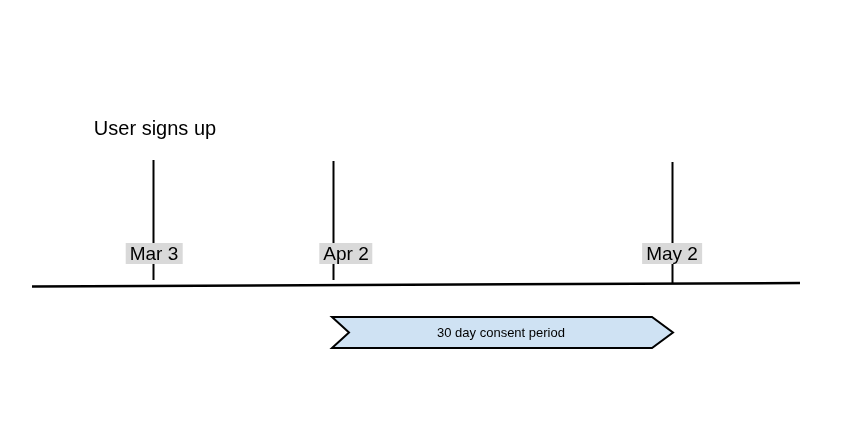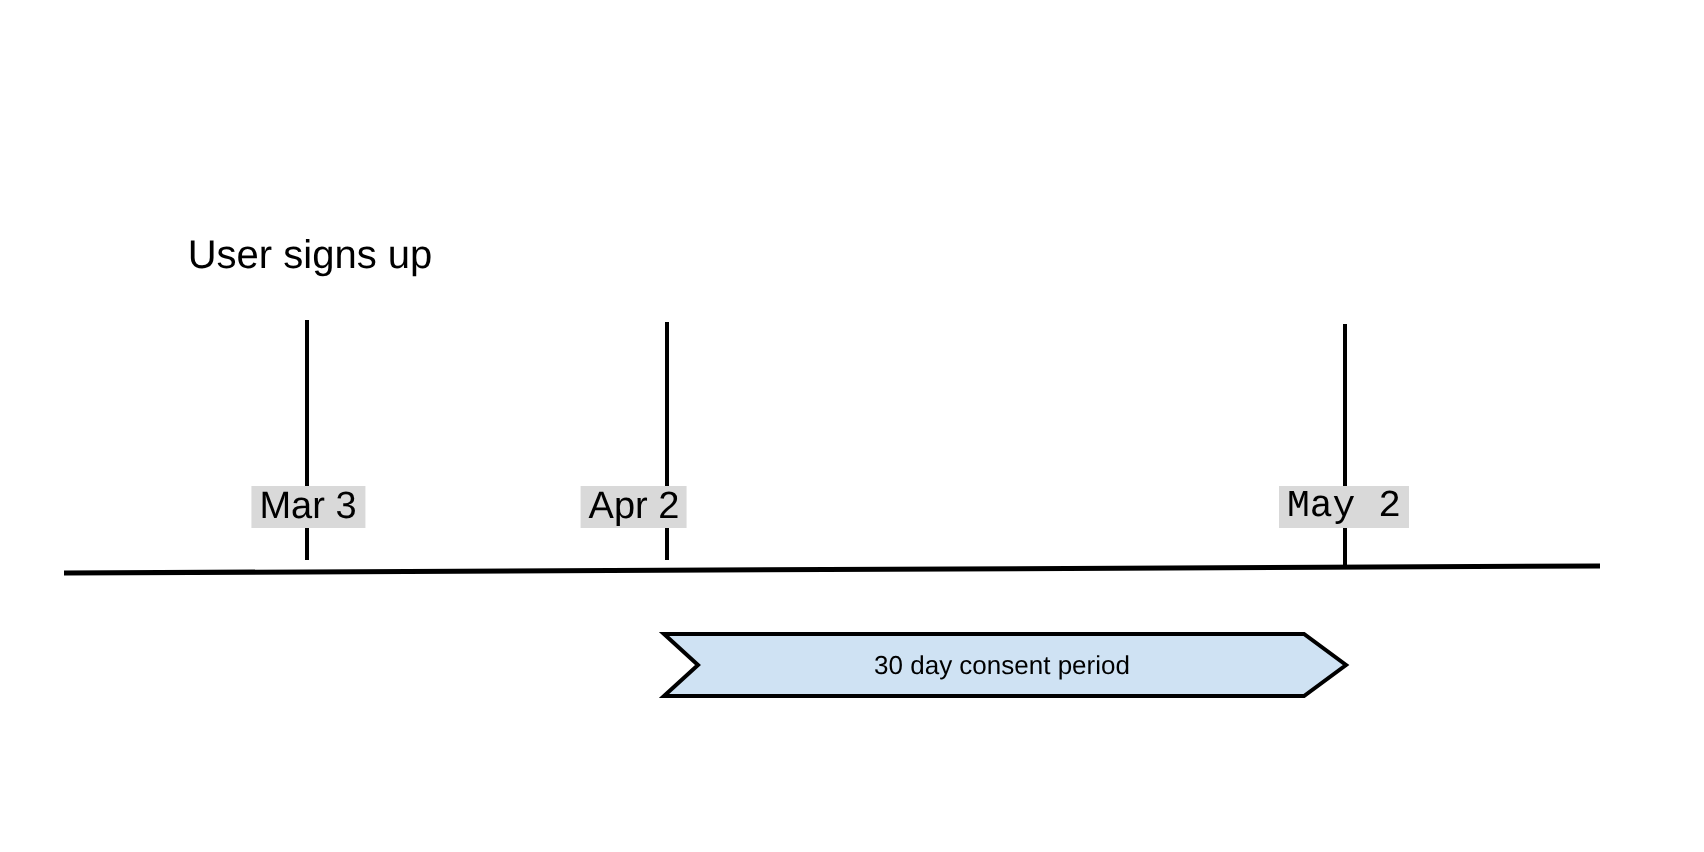--- a/index.html
+++ b/index.html
@@ -61,22 +61,22 @@
     top: 243px;
     transform: translateX(-50%);
     background: var(--badge-bg, #d9d9d9);
     font-size: 19px;
     line-height: 21px;
     padding: 0 4px;
     white-space: nowrap;
     text-align: center;
   }
   .date-badge.d1 { left: 154px; }
-  .date-badge.d2 { left: 317px; }
-  .date-badge.d3 { left: 672px; font-family: Liberation Mono, monospace; }
+  .date-badge.d2 { left: 346px; }
+  .date-badge.d3 { left: 672px; }
   .banner-label {
     position: absolute;
     left: 349px;
     top: 317px;
     width: 304px;
     height: 31px;
     display: flex;
     align-items: center;
     justify-content: center;
     font-size: 13px;

